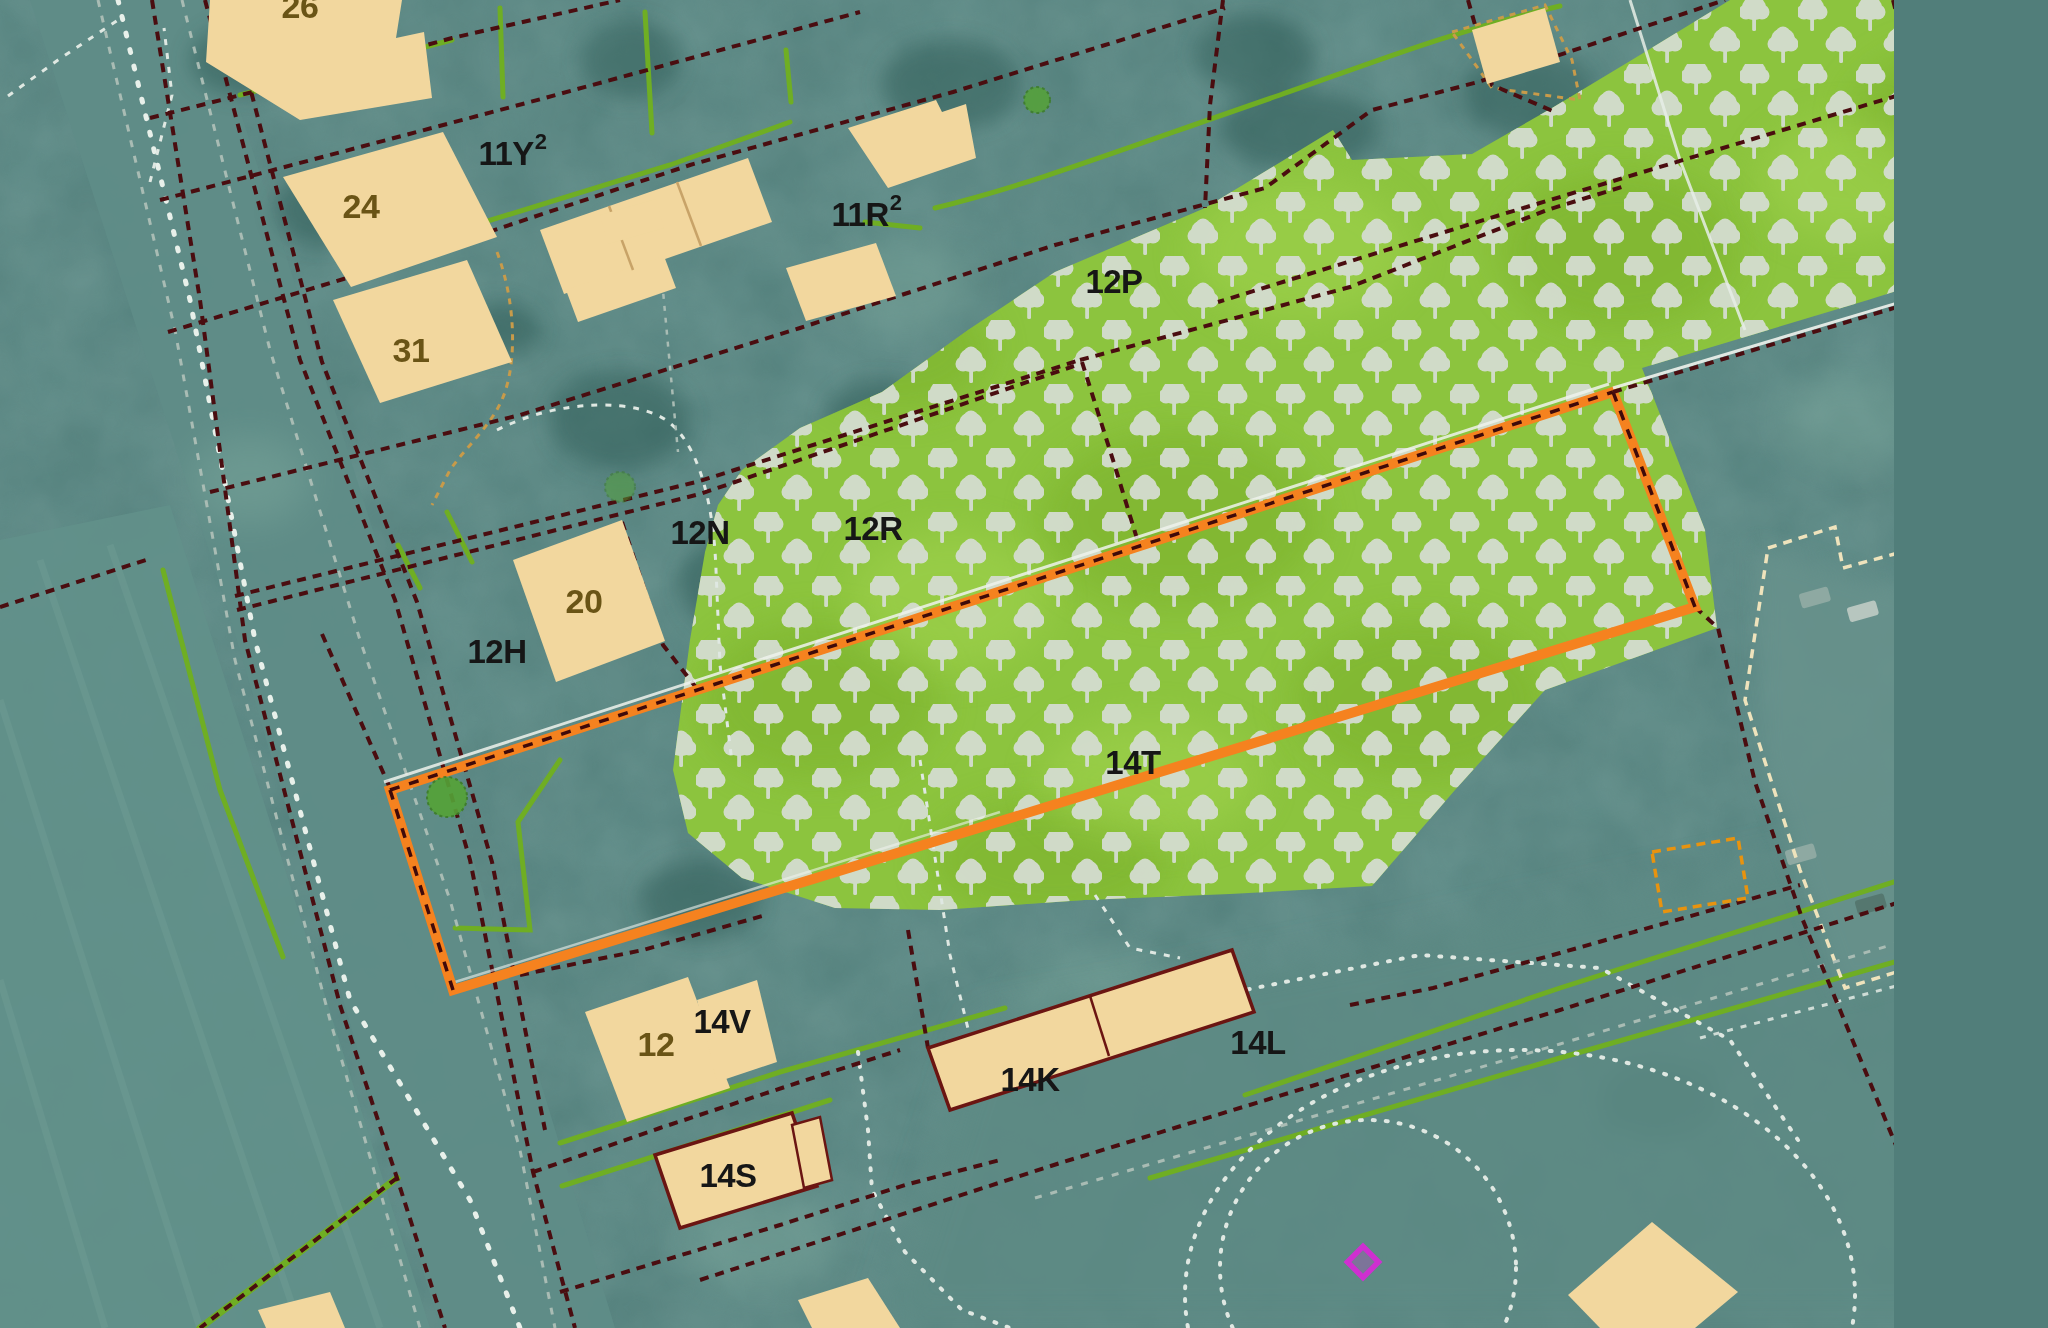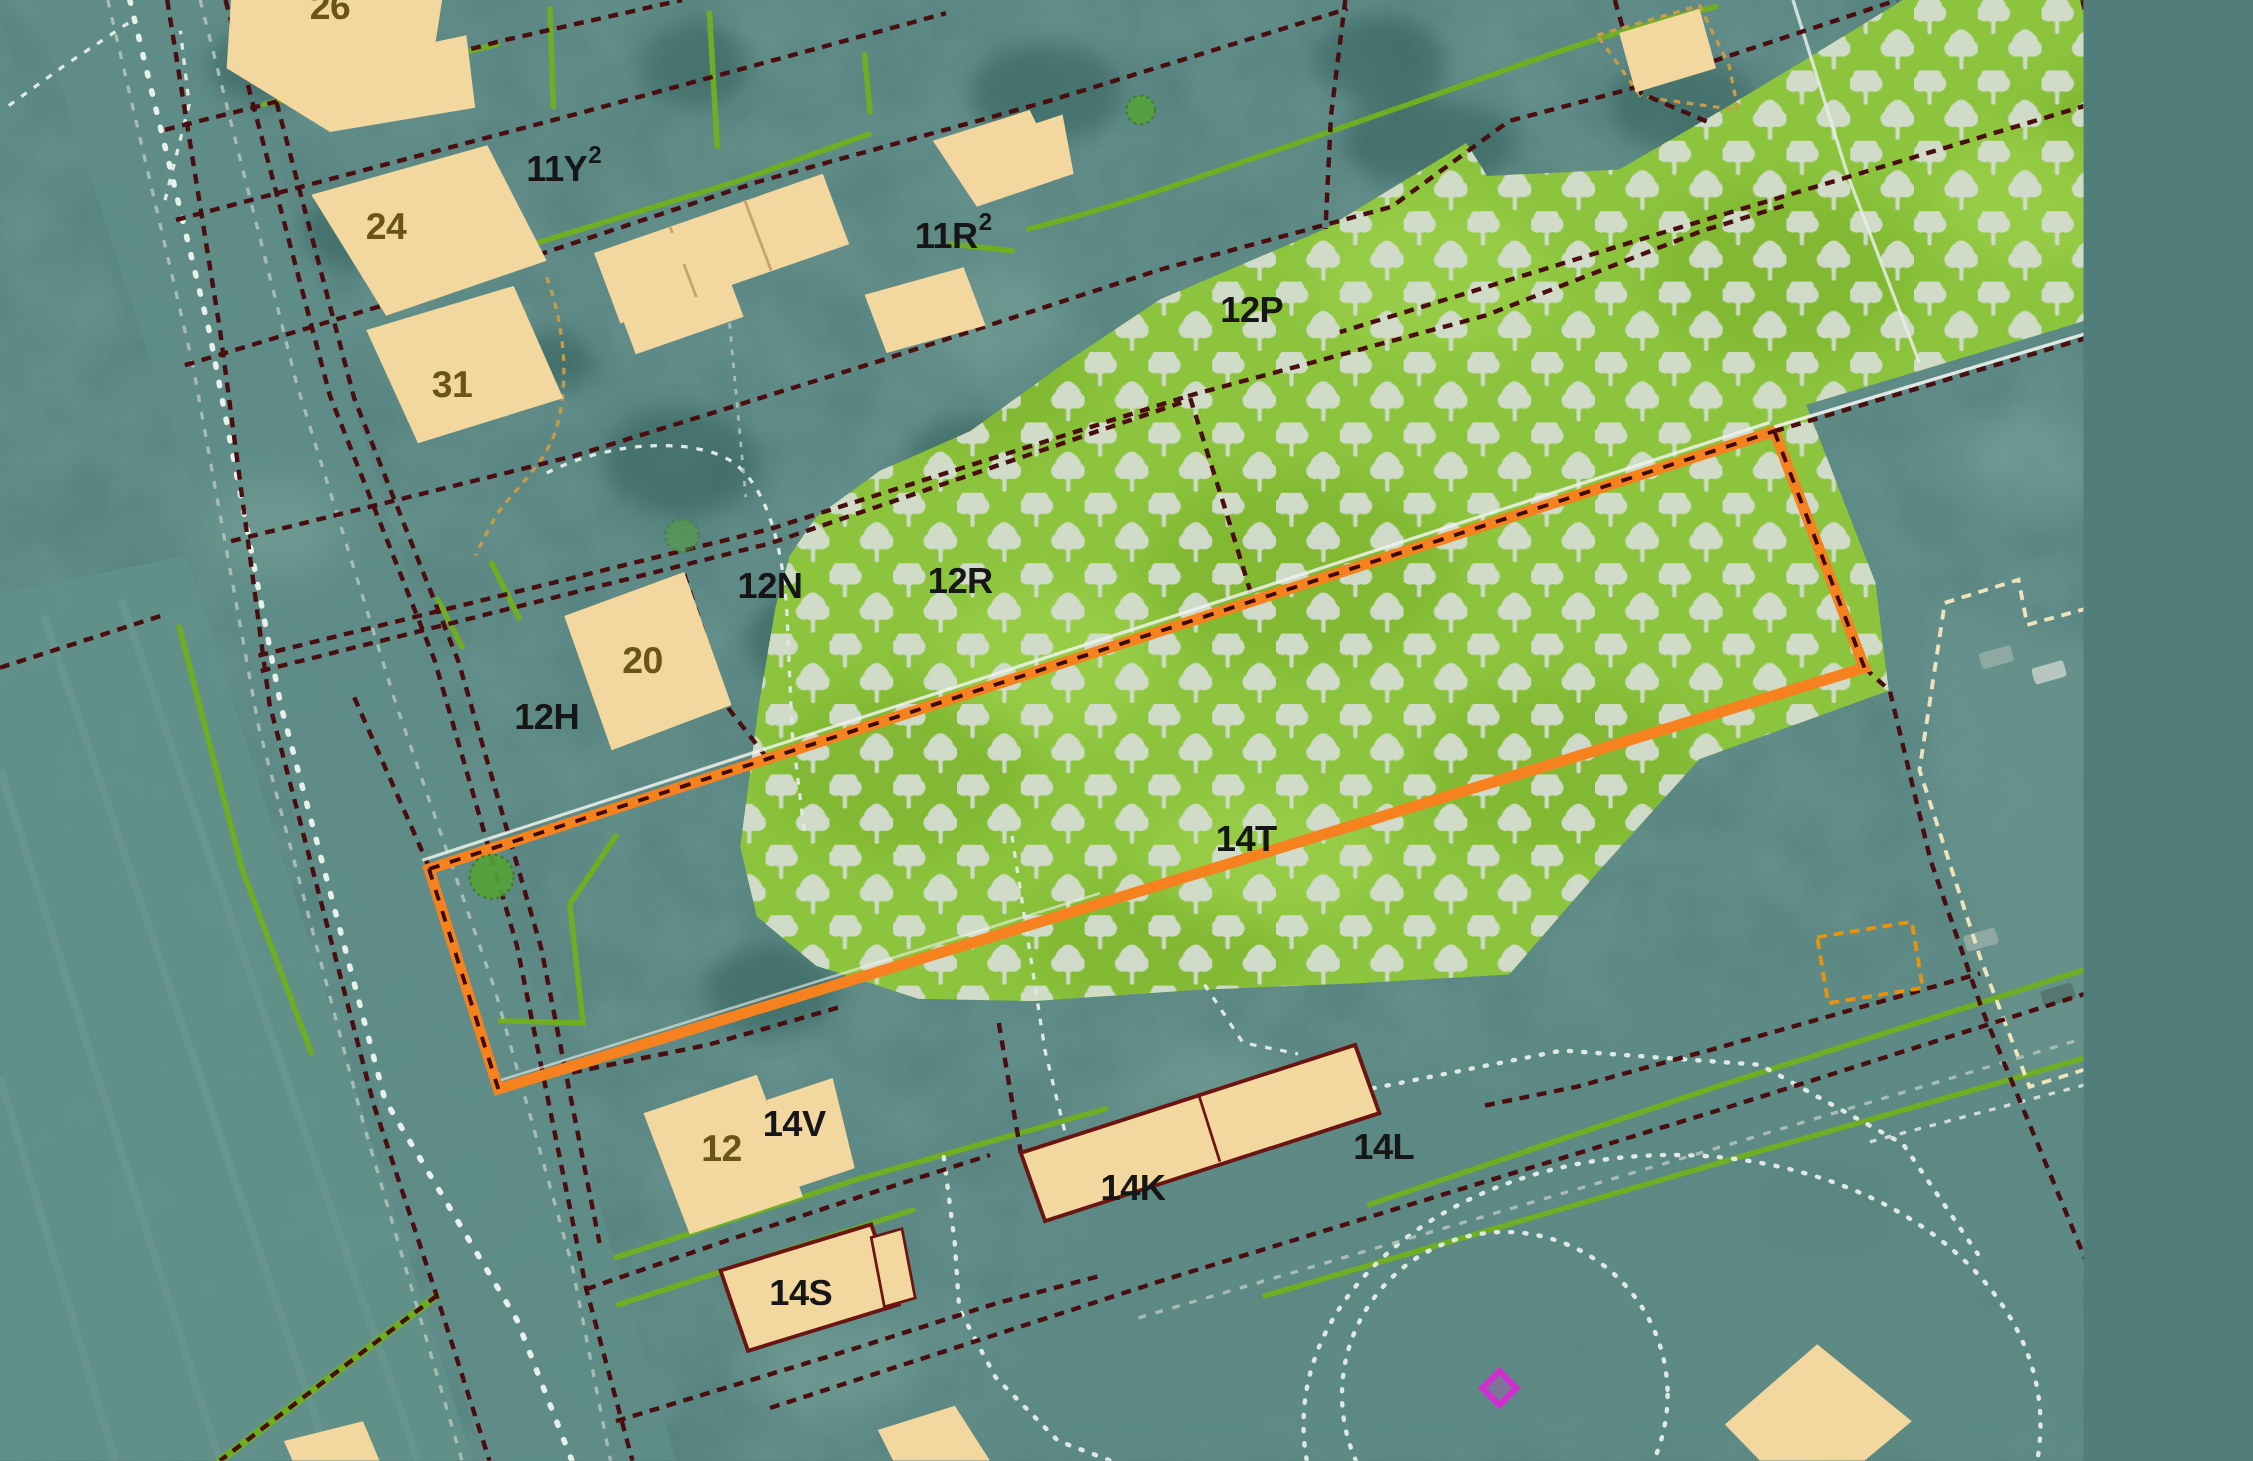--- a/index.html
+++ b/index.html
@@ -262,25 +262,25 @@
     <polygon class="ln-tan-dash" style="stroke:#e8930f;stroke-width:3.5;stroke-dasharray:9 6;fill:none" points="1652,852 1738,838 1748,898 1662,912"></polygon>
   </g>
   <g id="marker-layer">
         <rect x="1352" y="1251" width="22" height="22" transform="rotate(45 1363 1262)" fill="rgba(210,60,210,0.28)" stroke="#cf2fd0" stroke-width="5.5"></rect>
         <rect x="1906" y="1241" width="22" height="22" transform="rotate(45 1917 1252)" fill="rgba(210,60,210,0.28)" stroke="#cf2fd0" stroke-width="5.5"></rect>
       </g>
 </svg>
 
 <div id="labels">
       <div class="map-label building" style="left: 300px; top: 6px;">26</div>
-      <div class="map-label building" style="left: 351px; top: 206px;">24</div>
+      <div class="map-label building" style="left: 361px; top: 206px;">24</div>
       <div class="map-label parcel" style="left: 512px; top: 152px;">11Y<sup>2</sup></div>
       <div class="map-label building" style="left: 411px; top: 350px;">31</div>
       <div class="map-label parcel" style="left: 842px; top: 213px; margin-left: 24px;">11R<sup>2</sup></div>
-      <div class="map-label parcel" style="left: 1138px; top: 281px;">12P</div>
+      <div class="map-label parcel" style="left: 1114px; top: 281px;">12P</div>
       <div class="map-label parcel" style="left: 700px; top: 484px; margin-top: 48px;">12N</div>
       <div class="map-label parcel" style="left: 873px; top: 528px;">12R</div>
       <div class="map-label building" style="left: 584px; top: 601px;">20</div>
       <div class="map-label parcel" style="left: 497px; top: 651px;">12H</div>
       <div class="map-label parcel" style="left: 1133px; top: 762px;">14T</div>
       <div class="map-label building" style="left: 656px; top: 1044px;">12</div>
       <div class="map-label parcel" style="left: 722px; top: 1021px;">14V</div>
       <div class="map-label parcel" style="left: 1030px; top: 1051px; margin-top: 28px;">14K</div>
       <div class="map-label parcel" style="left: 1258px; top: 1042px;">14L</div>
       <div class="map-label parcel" style="left: 728px; top: 1175px;">14S</div>

